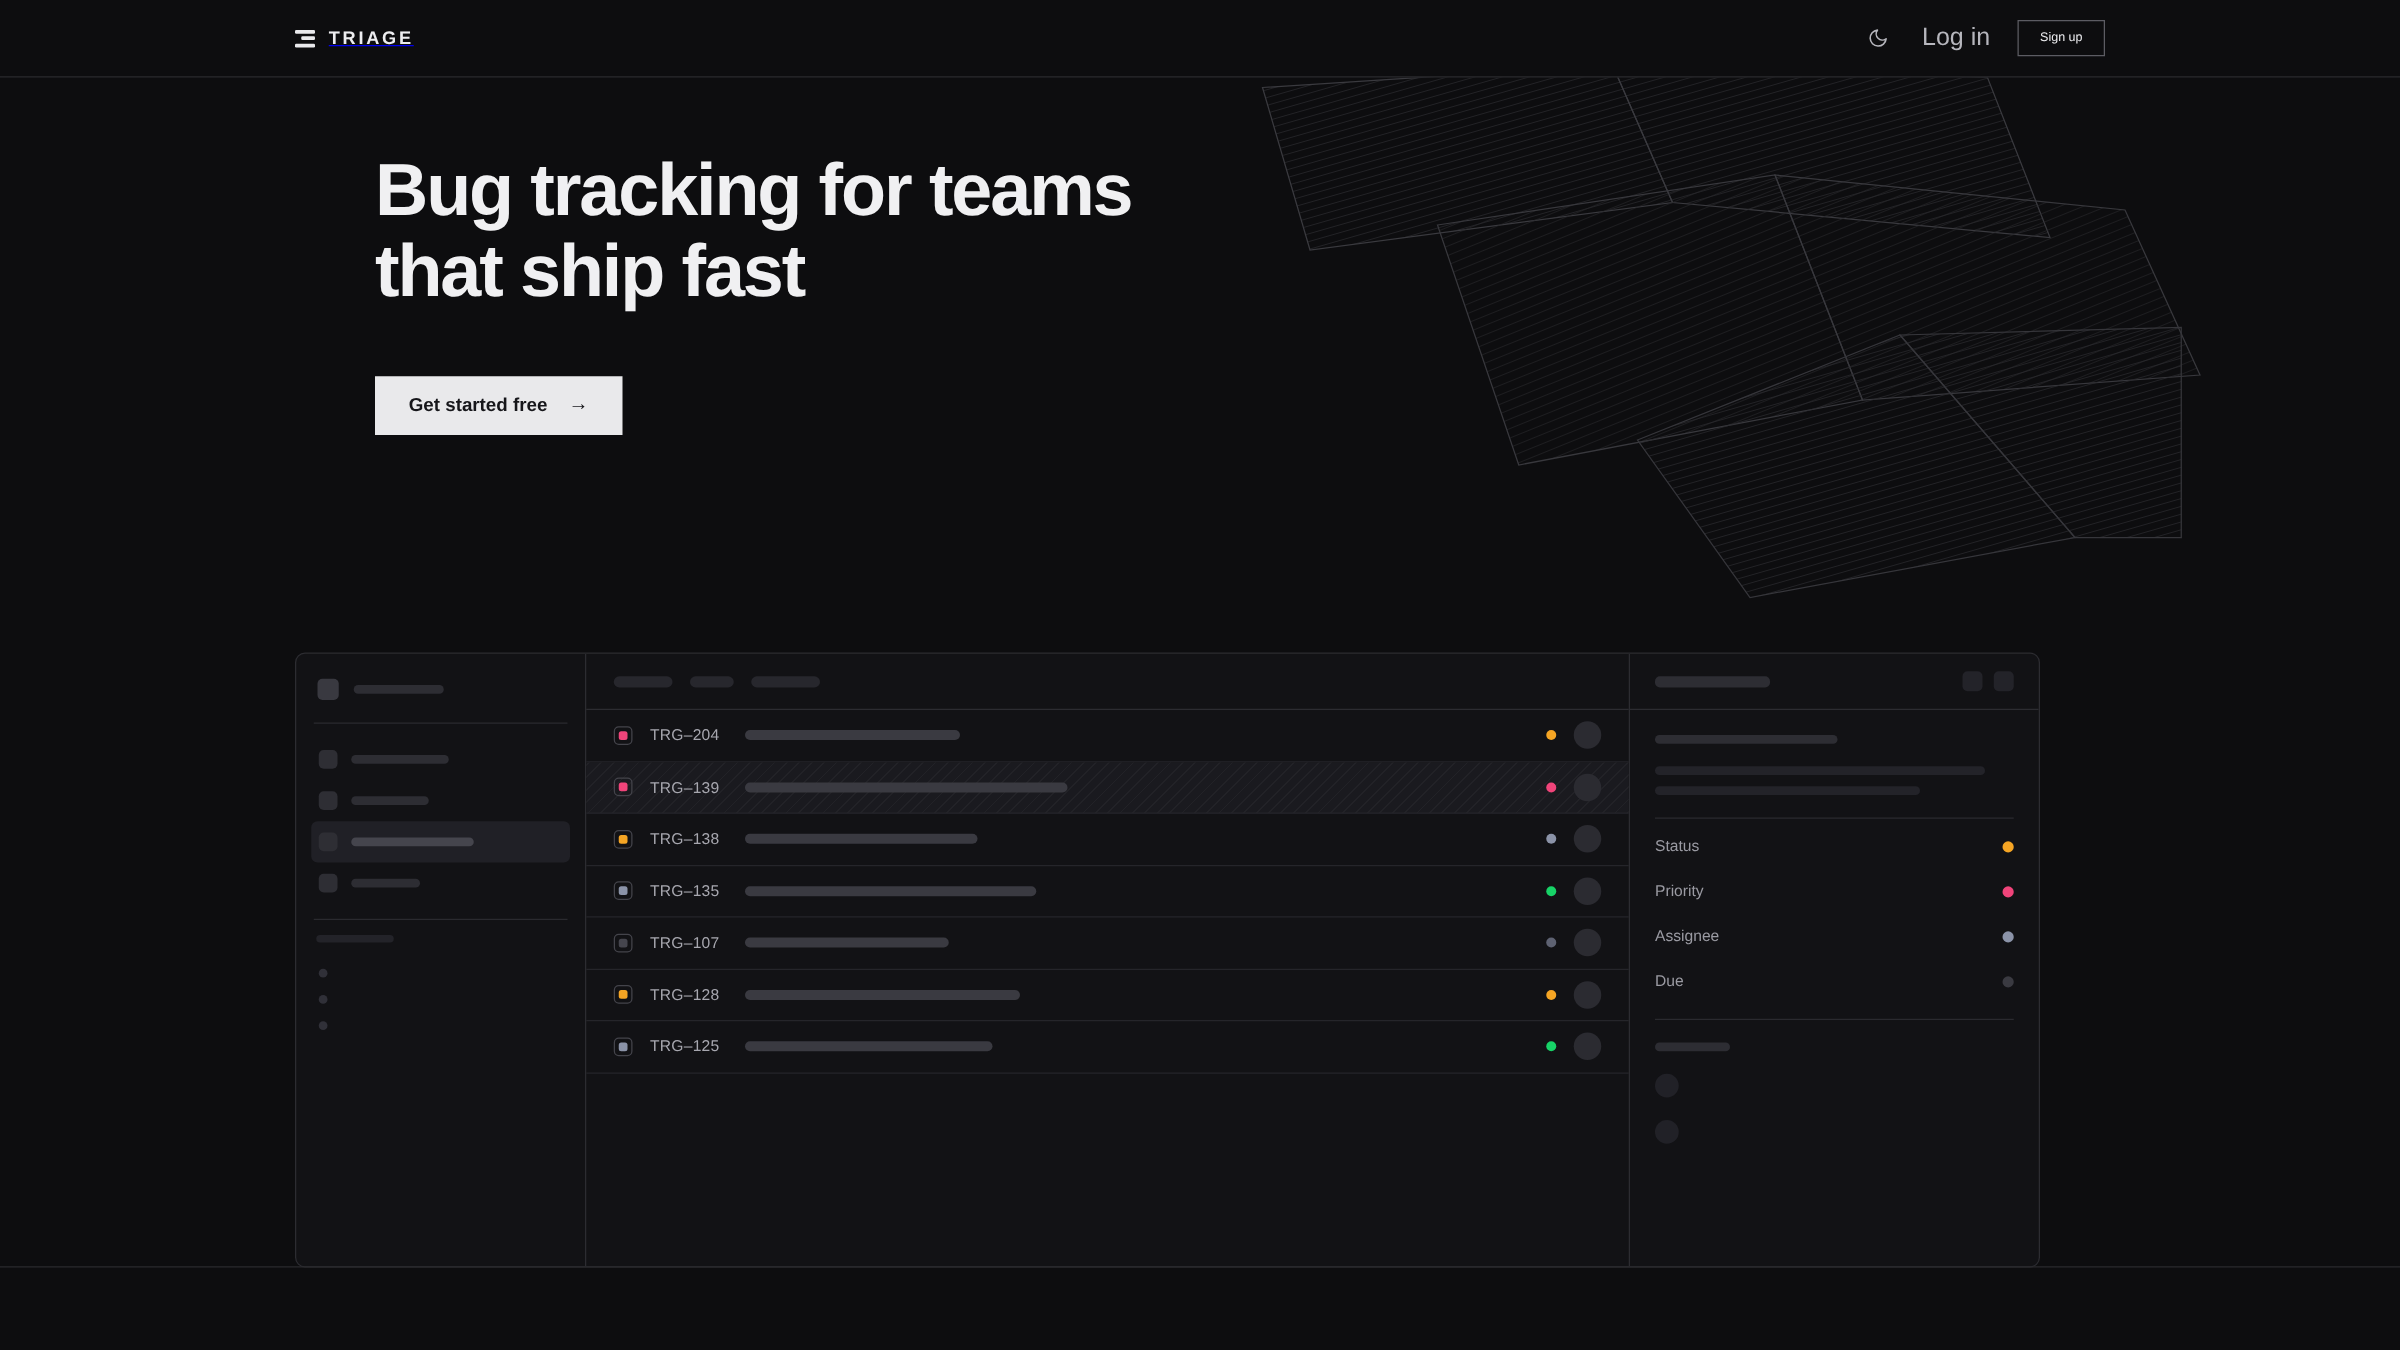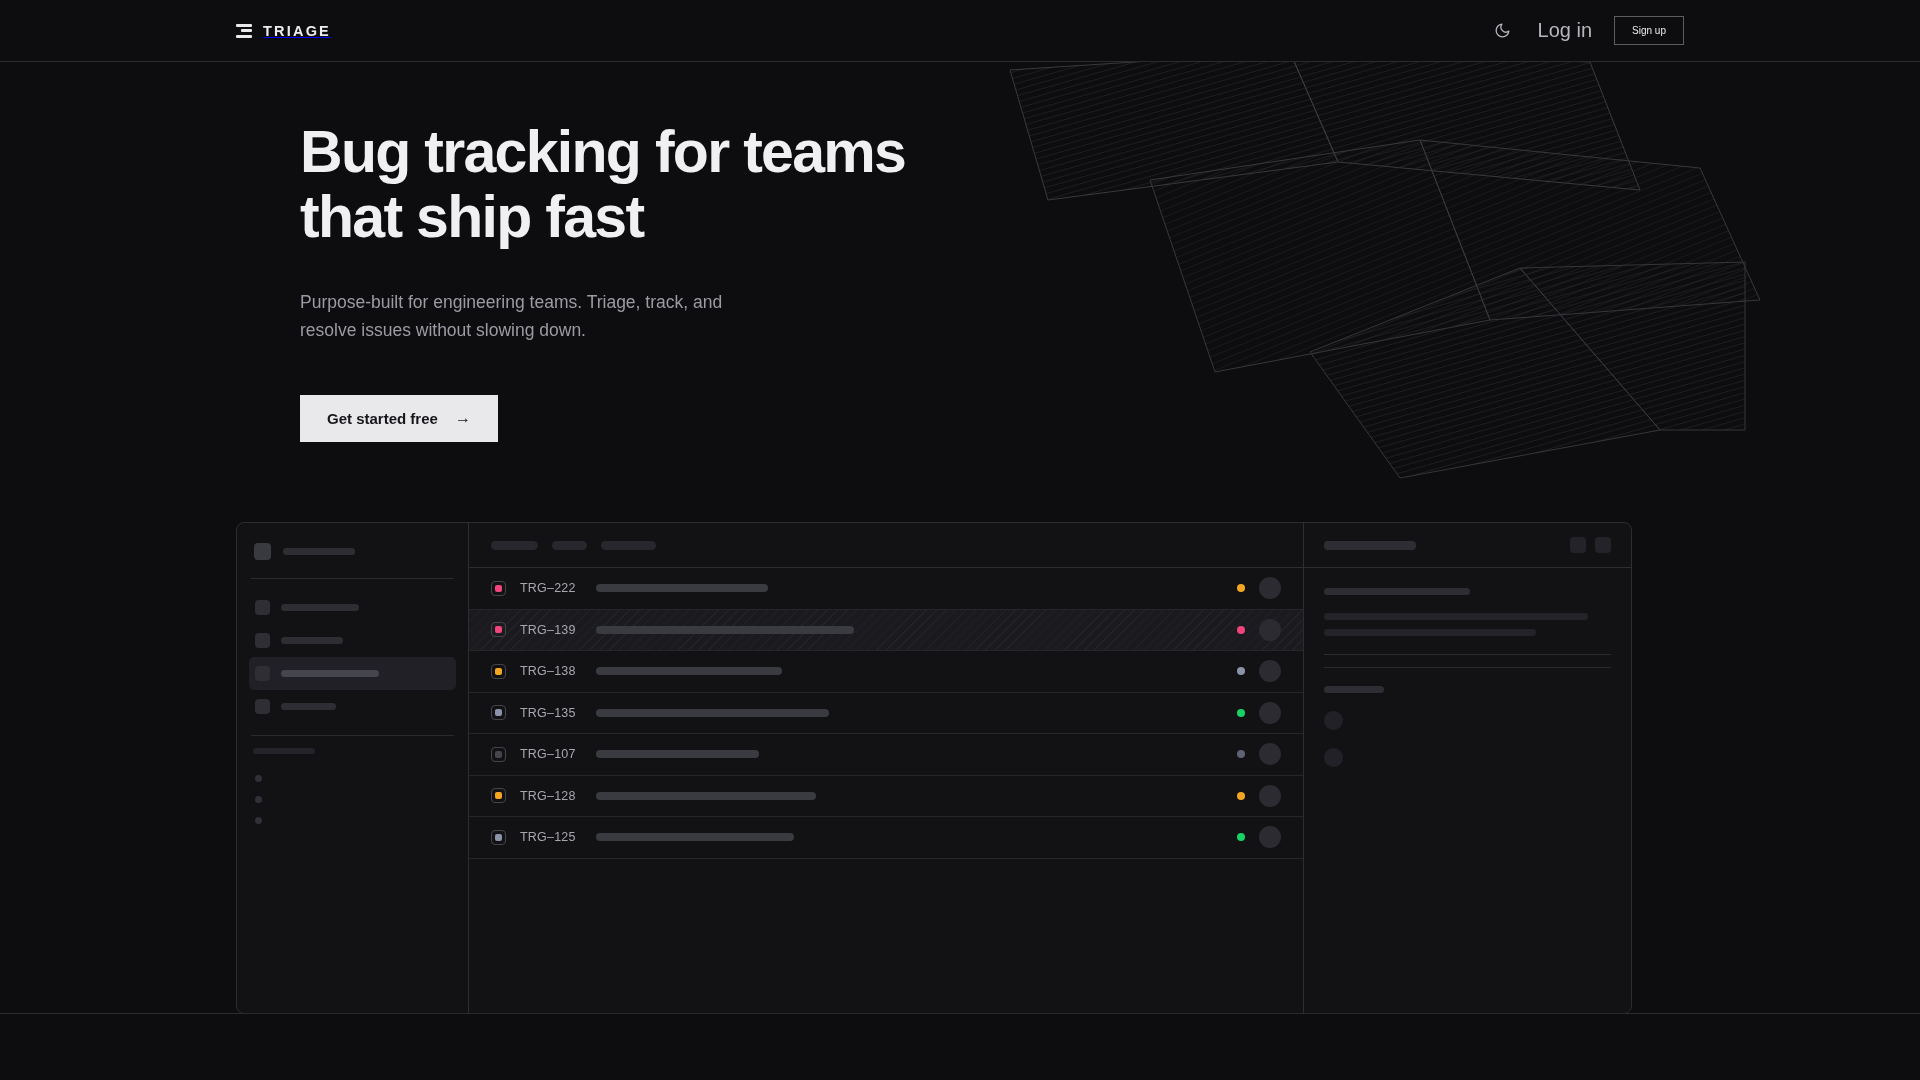--- a/index.html
+++ b/index.html
@@ -185,22 +185,20 @@
         </svg>
       </span>
       <a class="login-link" href="#">Log in</a>
       <button class="signup-btn">Sign up</button>
     </div>
   </div>
 
   <div class="hero">
     <h1>Bug tracking for teams
 that ship fast</h1>
-    <p>Purpose-built for engineering teams. Triage, track, and
-resolve issues without slowing down.</p>
     <button class="cta">
       <span>Get started free</span>
       <span class="arw">→</span>
     </button>
   </div>
 
   <div class="mockup">
 
     <div class="mk-sidebar">
       <div class="mk-ws">
@@ -245,21 +243,21 @@
       <div class="mk-toolbar" id="toolbar-chips">
           <span class="mk-chip" style="width: 47px;"></span>
           <span class="mk-chip" style="width: 35px;"></span>
           <span class="mk-chip" style="width: 55px;"></span>
         </div>
       <div id="issue-rows">
           <div class="mk-row">
             <span class="mk-pri">
               <i style="background:#f0447a"></i>
             </span>
-            <span class="mk-id">TRG–222</span>
+            <span class="mk-id">TRG–204</span>
             <span class="mk-title-sk" style="width:172px"></span>
             <span class="mk-row-right">
               <span class="mk-status-dot" style="background:#f5a524"></span>
               <span class="mk-avatar"></span>
             </span>
           </div>
           <div class="mk-row sel">
             <span class="mk-pri">
               <i style="background:#f0447a"></i>
             </span>
@@ -336,20 +334,38 @@
             <span class="mk-head-btn"></span>
           </span>
       </div>
       <div class="mk-detail-body">
         <div id="body-skeletons">
             <div class="sk" style="width: 146px; margin-bottom: 18px;"></div>
             <div class="sk" style="width: 264px; margin-bottom: 9px; height: 7px; background: rgb(35, 35, 41);"></div>
             <div class="sk" style="width: 212px; margin-bottom: 9px; height: 7px; background: rgb(35, 35, 41);"></div>
           </div>
         <div class="mk-hr" style="margin:18px 0 4px 0"></div>
+        <div id="meta-rows">
+            <div class="mk-meta-row">
+              <span class="mk-meta-label">Status</span>
+              <span class="mk-meta-dot" style="background:#f5a524"></span>
+            </div>
+            <div class="mk-meta-row">
+              <span class="mk-meta-label">Priority</span>
+              <span class="mk-meta-dot" style="background:#f0447a"></span>
+            </div>
+            <div class="mk-meta-row">
+              <span class="mk-meta-label">Assignee</span>
+              <span class="mk-meta-dot" style="background:#8b93a8"></span>
+            </div>
+            <div class="mk-meta-row">
+              <span class="mk-meta-label">Due</span>
+              <span class="mk-meta-dot" style="background:#3a3a41"></span>
+            </div>
+          </div>
         <div class="mk-hr" style="margin:12px 0 18px 0"></div>
         <div class="sk" id="activity-label" style="height: 7px; width: 60px;"></div>
         <div id="activity-avatars">
             <div class="mk-activity-avatar" style="margin-top: 18px;"></div>
             <div class="mk-activity-avatar" style="margin-top: 18px;"></div>
           </div>
       </div>
     </div>
   </div>
 

